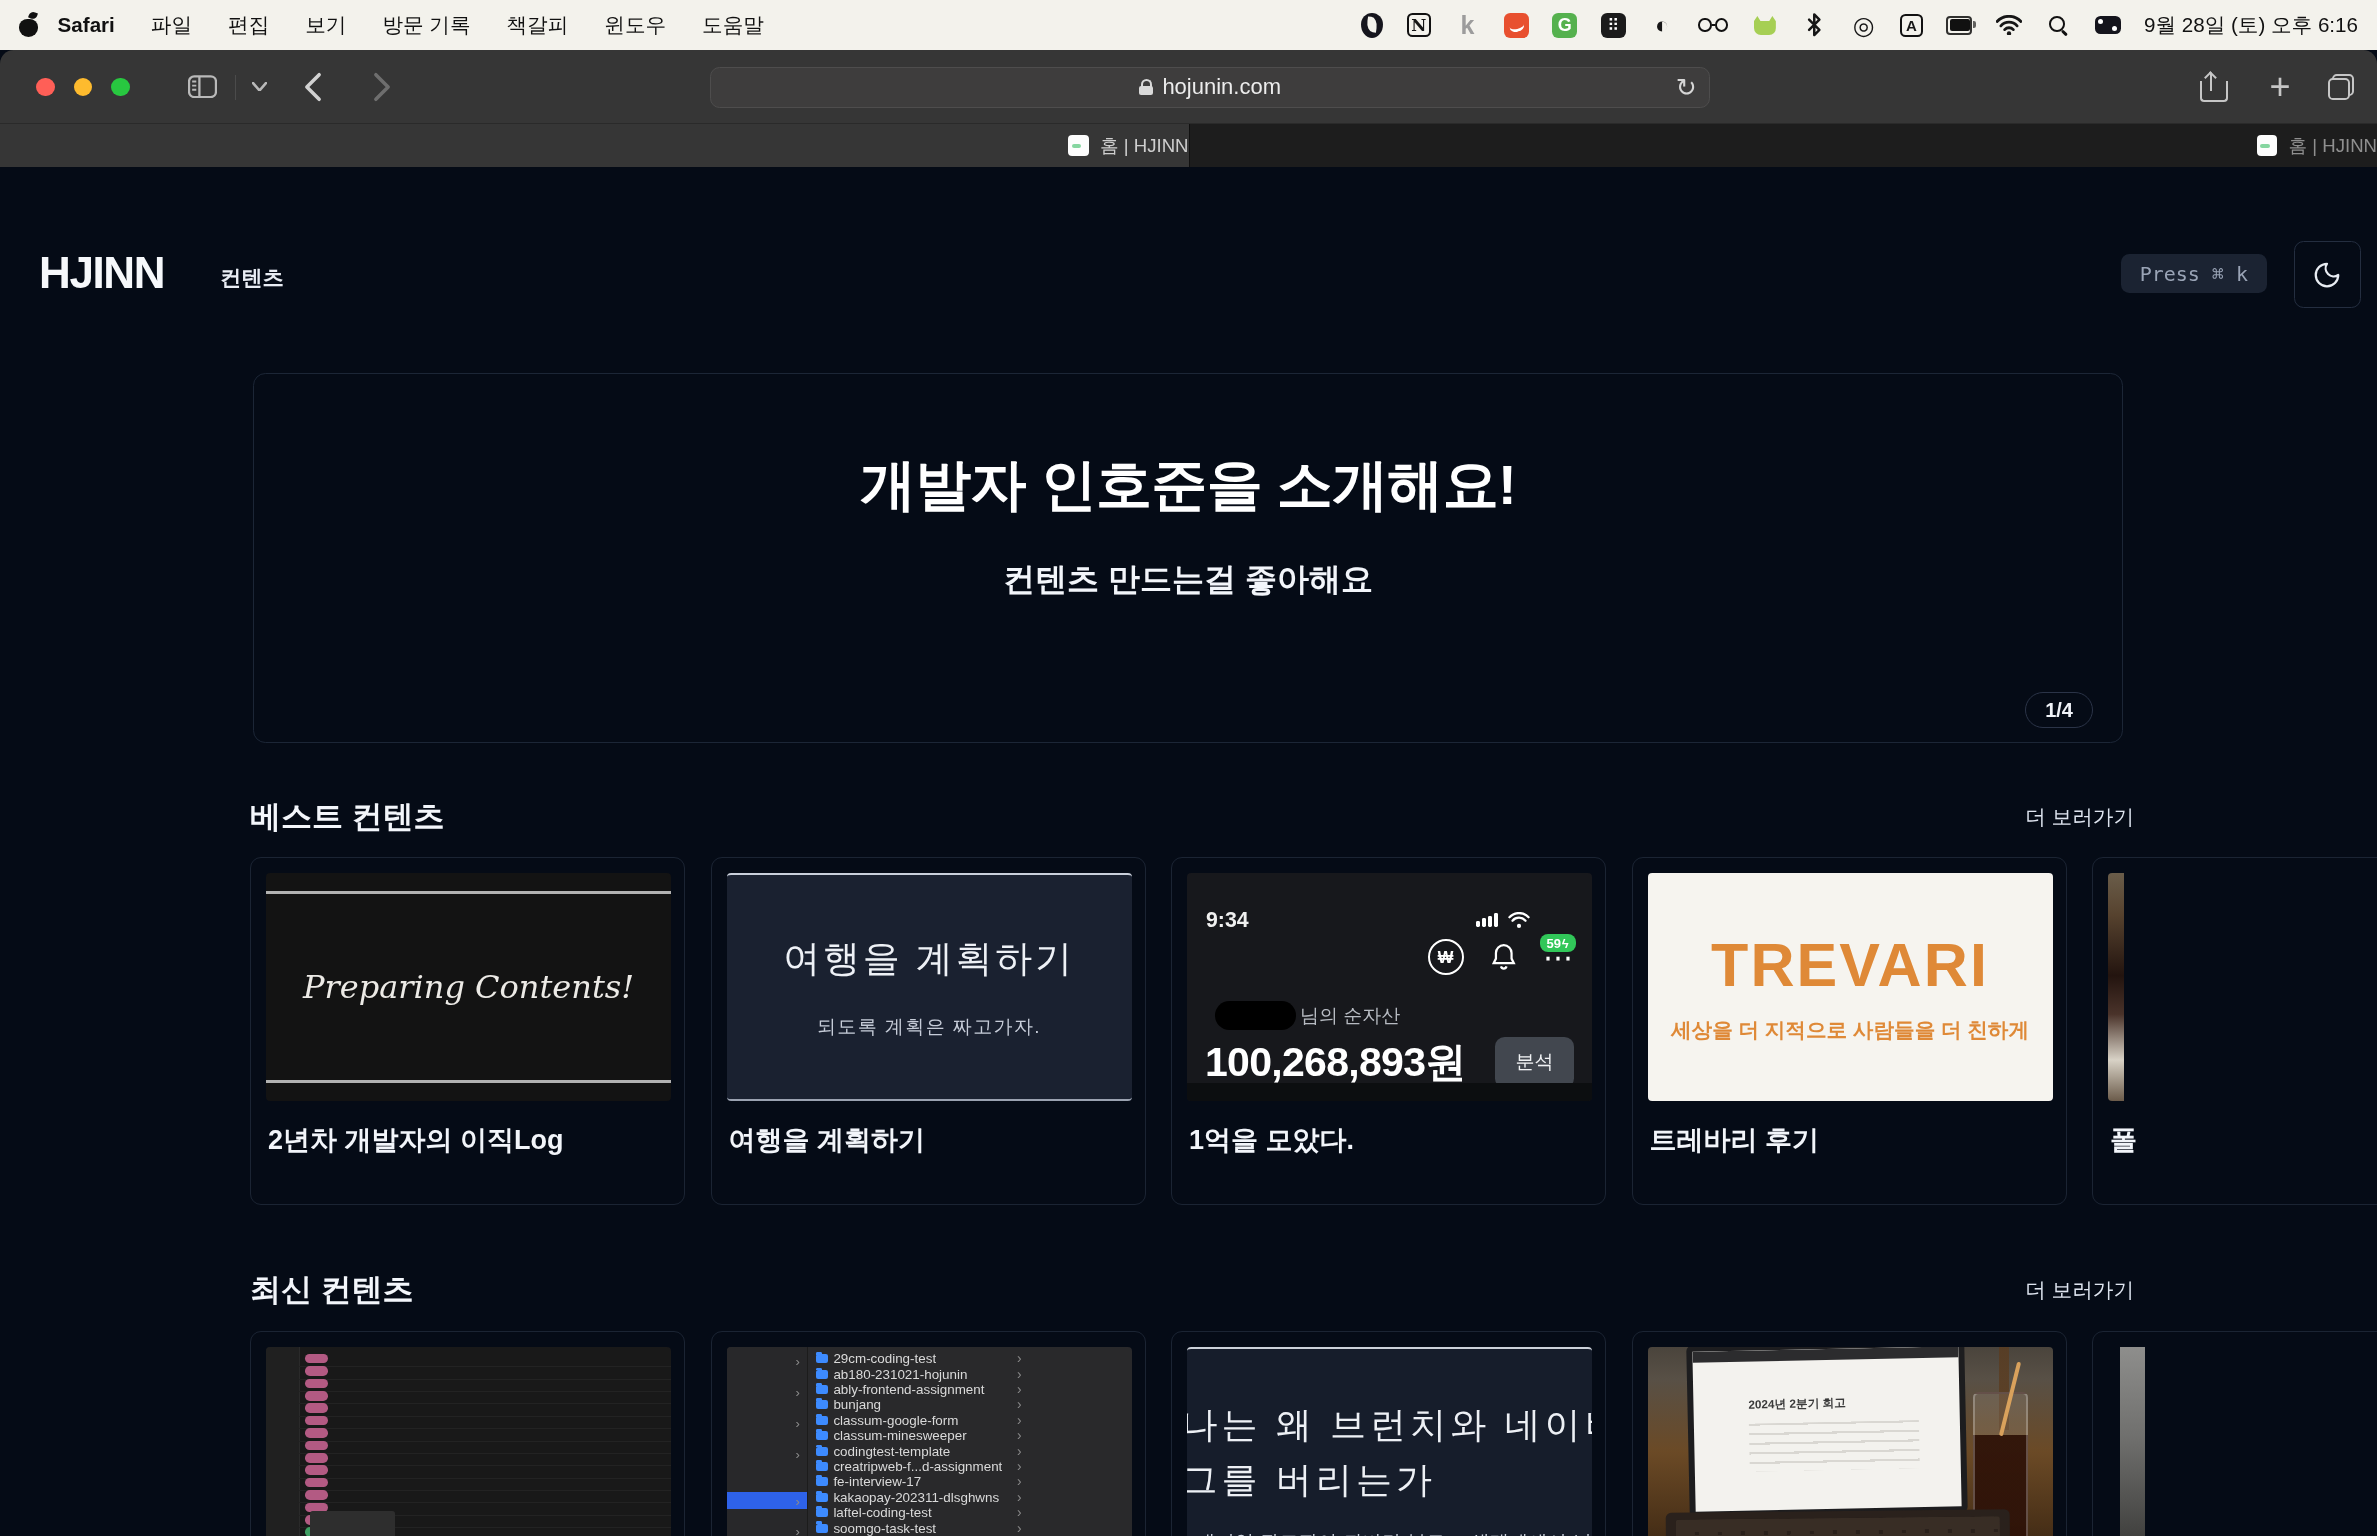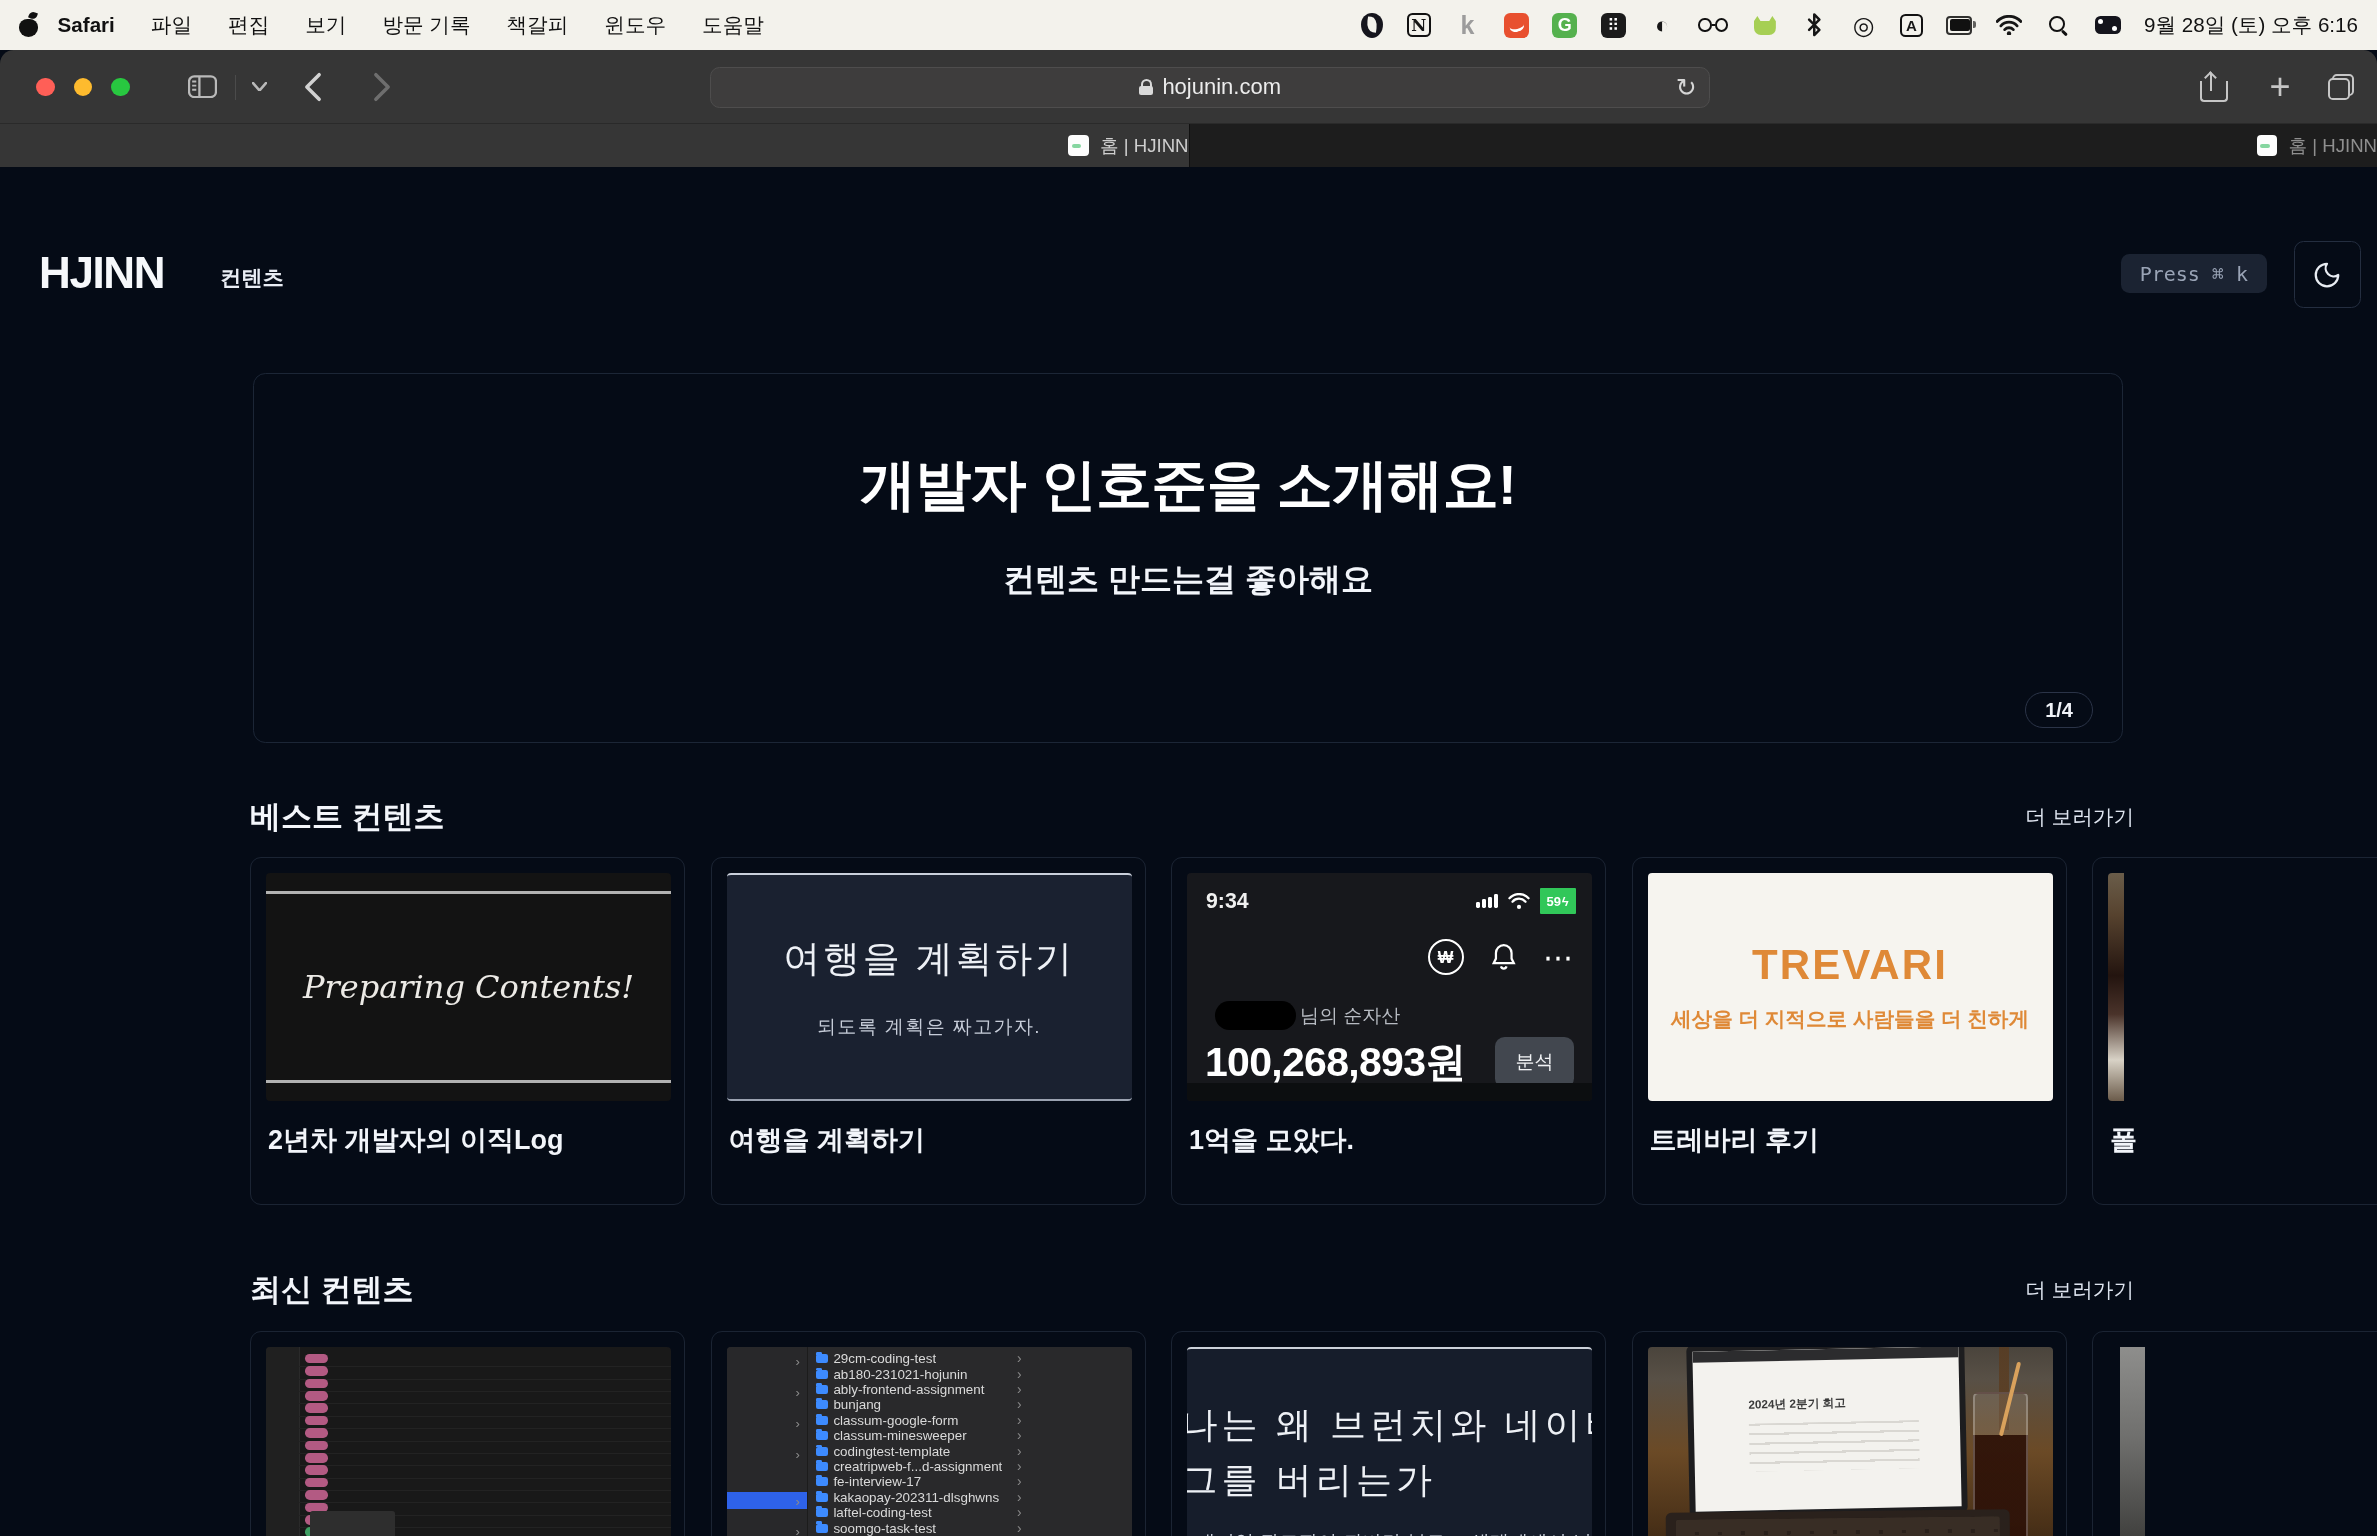--- a/index.html
+++ b/index.html
@@ -116,36 +116,36 @@
     display:flex;flex-direction:column;align-items:center;justify-content:center;gap:30px;}
   .t-travel .tt1{font-size:37px;color:#eef1f6;letter-spacing:2.8px;}
   .t-travel .tt2{font-size:19px;color:#c6ccd8;letter-spacing:1.4px;}
 
   .t-phone{background:#17181c;}
   .p-status{position:absolute;left:19px;right:16.5px;top:15px;display:flex;align-items:center;color:#f0f0f0;}
   .p-time{font-size:21.3px;font-weight:600;}
   .p-sright{margin-left:auto;display:flex;align-items:center;gap:9.6px;}
   .sigbars{display:flex;align-items:flex-end;gap:2.1px;}
   .sigbars i{display:block;width:4.1px;background:#fff;border-radius:1.4px;}
-  .pbatt{min-width:36px;height:26px;background:#31c759;border-radius:1px;color:#fff;font-size:13px;font-weight:700;
-    display:flex;align-items:center;justify-content:center;gap:0.7px;}
+  .pbatt{min-width:36px;height:18px;background:#31c759;border-radius:8px;color:#fff;font-size:13px;font-weight:700;
+    display:flex;align-items:center;justify-content:center;gap:0.7px;margin-top:46px;}
   .p-icons{position:absolute;right:19px;top:66px;display:flex;align-items:center;gap:26px;color:#fff;}
   .woncirc{width:32px;height:32px;border:2.1px solid #fff;border-radius:50%;display:flex;align-items:center;justify-content:center;
     font-size:16.5px;font-weight:700;}
   .p-elip::after{content:"⋯";font-size:30px;}
   .p-ownerrow{position:absolute;left:28px;top:128px;display:flex;align-items:center;gap:4.1px;}
   .redact{width:81px;height:29px;background:#000;border-radius:14.4px;}
   .ownertxt{font-size:19px;color:#b7bbc2;}
   .p-amount{position:absolute;left:18px;top:162px;font-size:41px;font-weight:800;color:#ffffff;letter-spacing:-0.7px;}
   .p-analyze{position:absolute;right:18px;top:164px;background:#42474f;border-radius:9.6px;padding:12.4px 20.6px;
     font-size:19px;color:#f1f3f5;}
   .p-bottom{position:absolute;left:0;right:0;bottom:0;height:18px;background:#0c0e10;}
 
   .t-trevari{background:#f6f4ef;display:flex;flex-direction:column;align-items:center;justify-content:center;gap:16.5px;}
-  .t-trevari .brand{font-size:42px;font-weight:900;color:#df8937;letter-spacing:2.1px;}
+  .t-trevari .brand{font-size:61px;font-weight:900;color:#df8937;letter-spacing:2.1px;}
   .t-trevari .tagline{font-size:20.6px;font-weight:600;color:#df8937;}
 
   .t-strip{background:transparent;}
   .strip1{position:absolute;left:0;top:0;width:16px;height:100%;
     background:linear-gradient(#6a5d4a 0%,#57432f 18%,#23140f 45%,#4a332a 62%,#d8d2c6 82%,#6b5b4a 100%);}
   .strip2{position:absolute;left:12.4px;top:0;width:25px;height:100%;
     background:linear-gradient(#8e8e8c 0%,#6f6f6d 40%,#4a4a48 75%,#2e2e2c 100%);}
 
   
   .t-table{background:#191919;}

